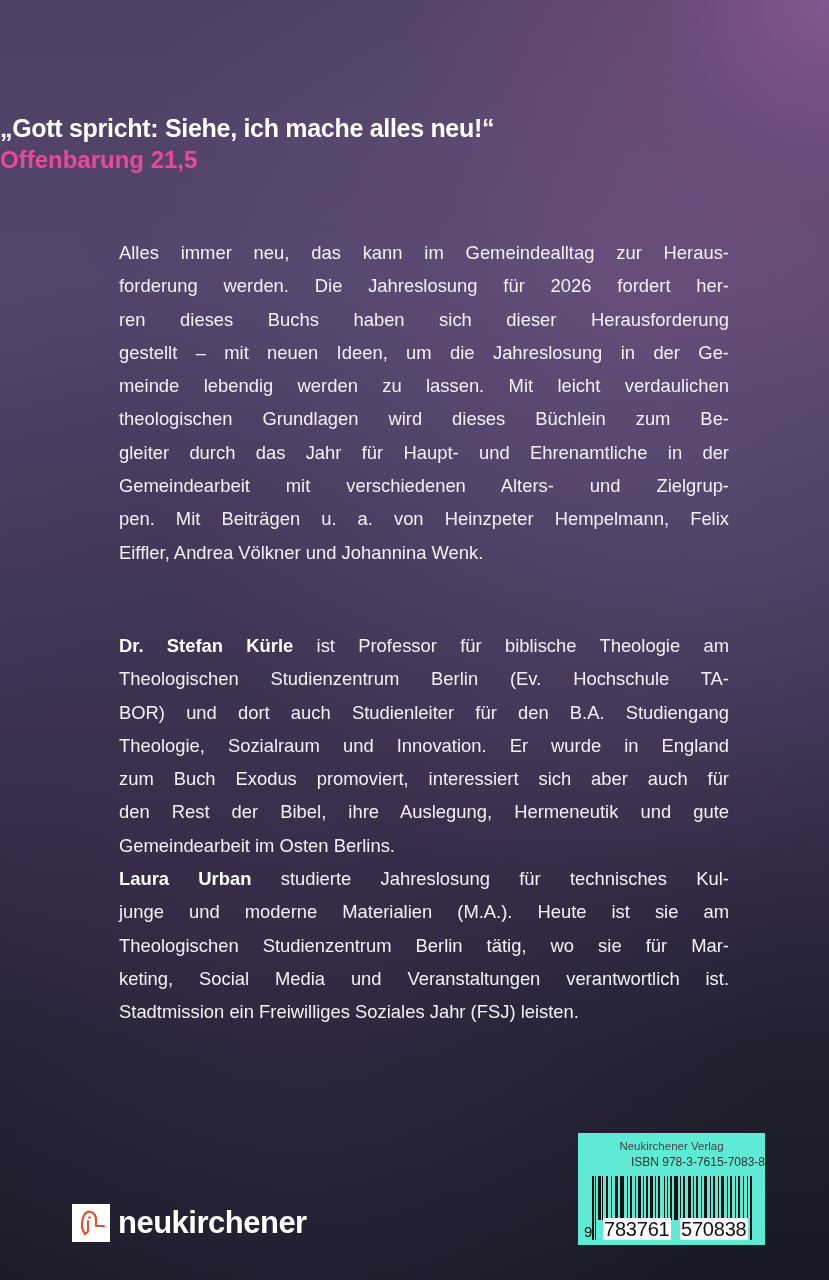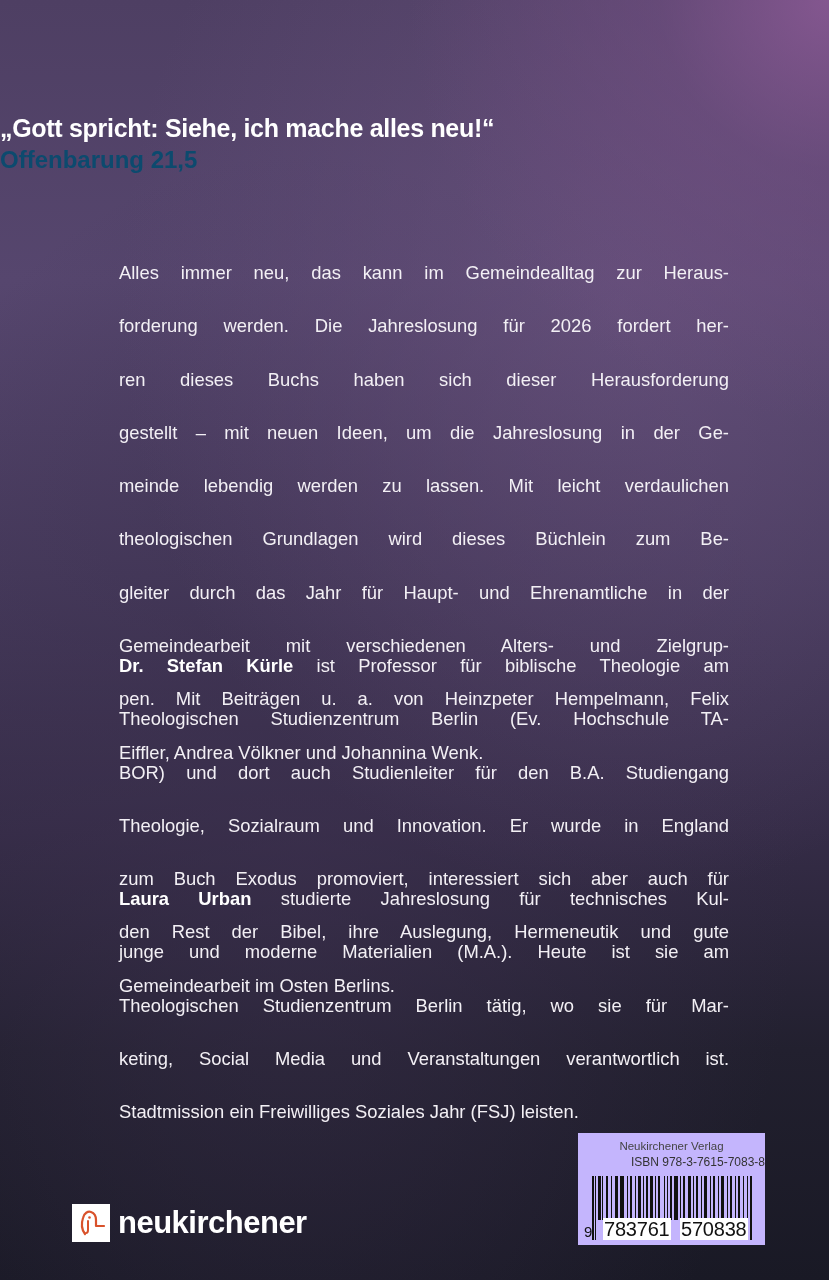--- a/index.html
+++ b/index.html
@@ -14,29 +14,29 @@
         linear-gradient(180deg, #4e3f63 0%, #56466e 22%, #463a5c 45%, #352c47 65%, #22202f 82%, #191925 100%);
     }
     .cover { position: absolute; inset: 0; }
 
     .quote-block { position: absolute; top: 112px; left: 0; width: 796px; text-align: left; }
     .quote-text {
       font-weight: bold; font-size: 25px; color: #ffffff; letter-spacing: -0.3px;
       line-height: 32px;
     }
     .quote-ref {
-      font-weight: bold; font-size: 24px; color: #0c4a6e; line-height: 32px; margin-top: 0px;
+      font-weight: bold; font-size: 24px; color: #ec4899; line-height: 32px; margin-top: 0px;
     }
 
     .text-block {
       position: absolute; left: 119px; width: 610px;
       font-size: 18.4px; line-height: 33.3px; color: #f3f0f5;
       text-align: justify;
     }
-    .text-block .line { display: block; white-space: nowrap; text-align: justify; text-align-last: justify; margin-top: 20px; }
+    .text-block .line { display: block; white-space: nowrap; text-align: justify; text-align-last: justify; }
     .text-block .line.last { text-align-last: left; }
     .desc { top: 236px; }
     .bio1 { top: 629px; }
     .bio2 { top: 862px; }
     .bold { font-weight: bold; color: #ffffff; }
 
     .publisher-logo {
       position: absolute; left: 72px; top: 1202px; height: 40px;
       display: flex; align-items: flex-end;
     }
@@ -44,21 +44,21 @@
       width: 38px; height: 38px; background: #ffffff; position: relative;
       display: flex; align-items: center; justify-content: center;
     }
     .logo-word {
       font-weight: bold; font-size: 31px; color: #ffffff; margin-left: 8px;
       letter-spacing: -0.5px; line-height: 38px;
     }
 
     .isbn-box {
       position: absolute; left: 578px; top: 1133px; width: 187px; height: 112px;
-      background: #c4b5fd; color: #222;
+      background: #5eead4; color: #222;
     }
     .isbn-publisher { position: absolute; top: 7px; width: 100%; text-align: center; font-size: 11.5px; color: #444; }
     .isbn-number { position: absolute; top: 22px; width: 100%; text-align: right; font-size: 12px; color: #333; }
     .barcode { position: absolute; left: 14px; top: 43px; width: 160px; height: 64px; }
     .barcode-digits {
       position: absolute; top: 85px; left: 4px; width: 180px; font-size: 20px; color: #111;
       font-family: "Liberation Sans", sans-serif; line-height: 22px;
     }
     .bd-first { position: absolute; left: 2px; font-size: 15px; top: 3px; }
     .bd-left { position: absolute; left: 21px; background: #fff; padding: 0 1px; letter-spacing: -0.2px; }

